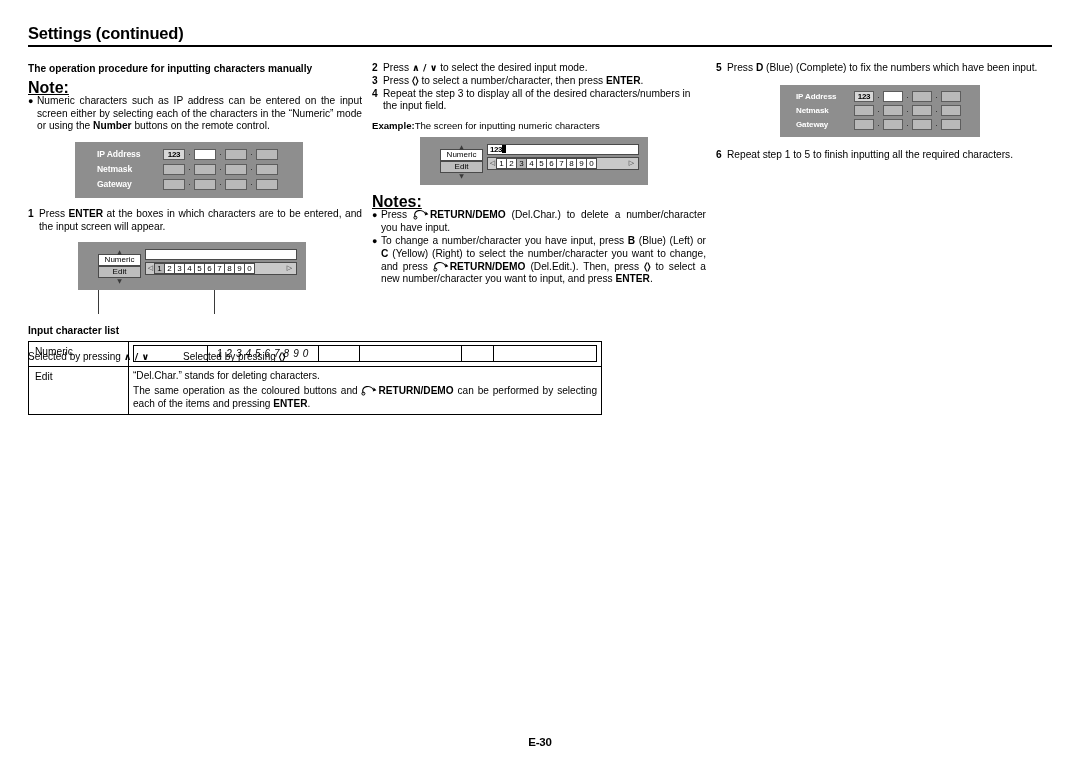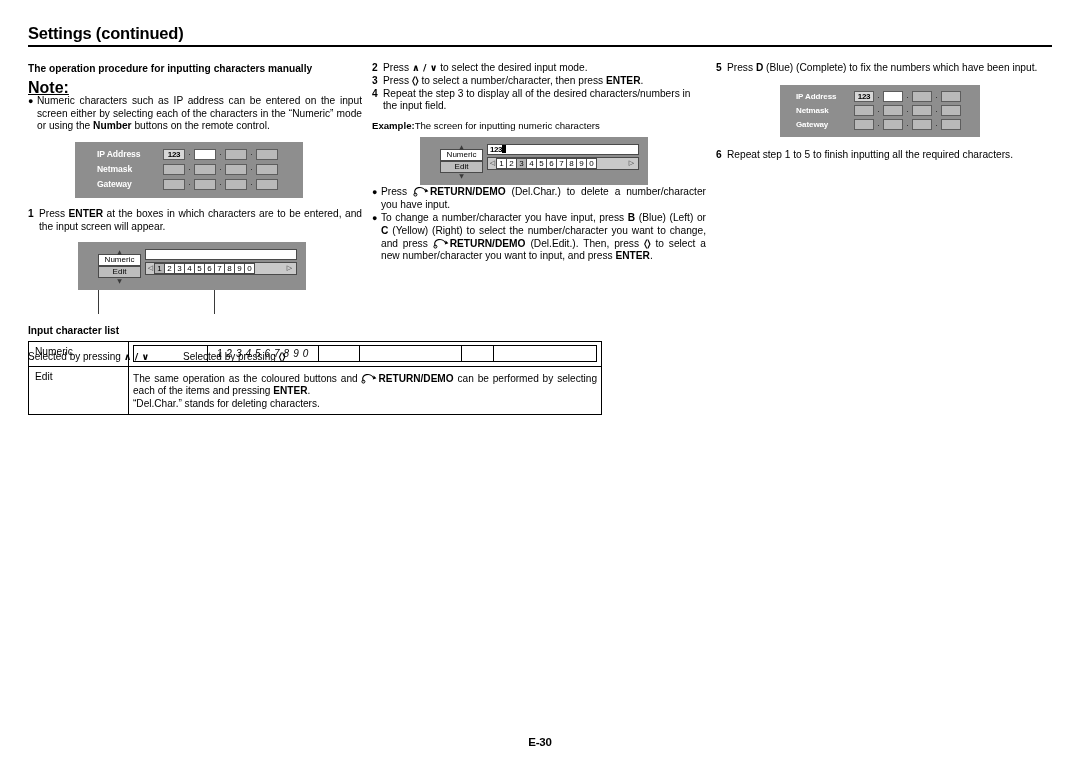--- a/index.html
+++ b/index.html
@@ -479,20 +479,21 @@
               <div class="chkey">8</div>
               <div class="chkey">9</div>
               <div class="chkey">0</div>
               <div class="chev r">▷</div>
             </div>
           </div>
         </div>
       </div>
     </div>
 
+    <div class="note-h" style="margin-top:10px;">Notes:</div>
 
     <div class="bullet-row">
       <div class="bullet-dot">●</div>
       <div class="bullet-txt"><span>Press </span><span class="retico"><svg width="17" height="11" viewBox="0 0 17 11">
               <path d="M2.4 8.3 C0.6 5.8 2.0 2.2 5.3 1.6 C8.6 1.0 11.4 2.6 12.2 4.6" fill="none" stroke="#000" stroke-width="1.1"></path>
               <circle cx="2.4" cy="8.6" r="1.5" fill="none" stroke="#000" stroke-width="1"></circle>
               <path d="M12.6 2.6 L15.4 5.2 L11.8 6.6 Z" fill="#000"></path>
             </svg></span><b>RETURN/DEMO</b><span> (Del.Char.) to delete a number/character you have input.</span></div>
     </div>
 
@@ -576,26 +577,26 @@
           <div class="cell" style="width:22%;"></div>
           <div class="cell" style="width:7%;"></div>
           <div class="cell" style="width:22%;"></div>
         </div>
       </div>
     </div>
 
     <div class="icl-row">
       <div class="icl-lbl">Edit</div>
       <div class="icl-body">
+        <div class="icl-note lastline" style="margin-top:0;">“Del.Char.” stands for deleting characters.</div>
         <div class="icl-note"><span>The same operation as the coloured buttons and </span><span class="retico"><svg width="17" height="11" viewBox="0 0 17 11">
                 <path d="M2.4 8.3 C0.6 5.8 2.0 2.2 5.3 1.6 C8.6 1.0 11.4 2.6 12.2 4.6" fill="none" stroke="#000" stroke-width="1.1"></path>
                 <circle cx="2.4" cy="8.6" r="1.5" fill="none" stroke="#000" stroke-width="1"></circle>
                 <path d="M12.6 2.6 L15.4 5.2 L11.8 6.6 Z" fill="#000"></path>
               </svg></span><b>RETURN/DEMO</b><span> can be performed by selecting each of the items and pressing </span><b>ENTER</b><span>.</span></div>
-        <div class="icl-note lastline" style="margin-top:0;">“Del.Char.” stands for deleting characters.</div>
       </div>
     </div>
 
   </div>
 
   <div class="footer">E-30</div>
 
 </div>
 
 </body></html>

